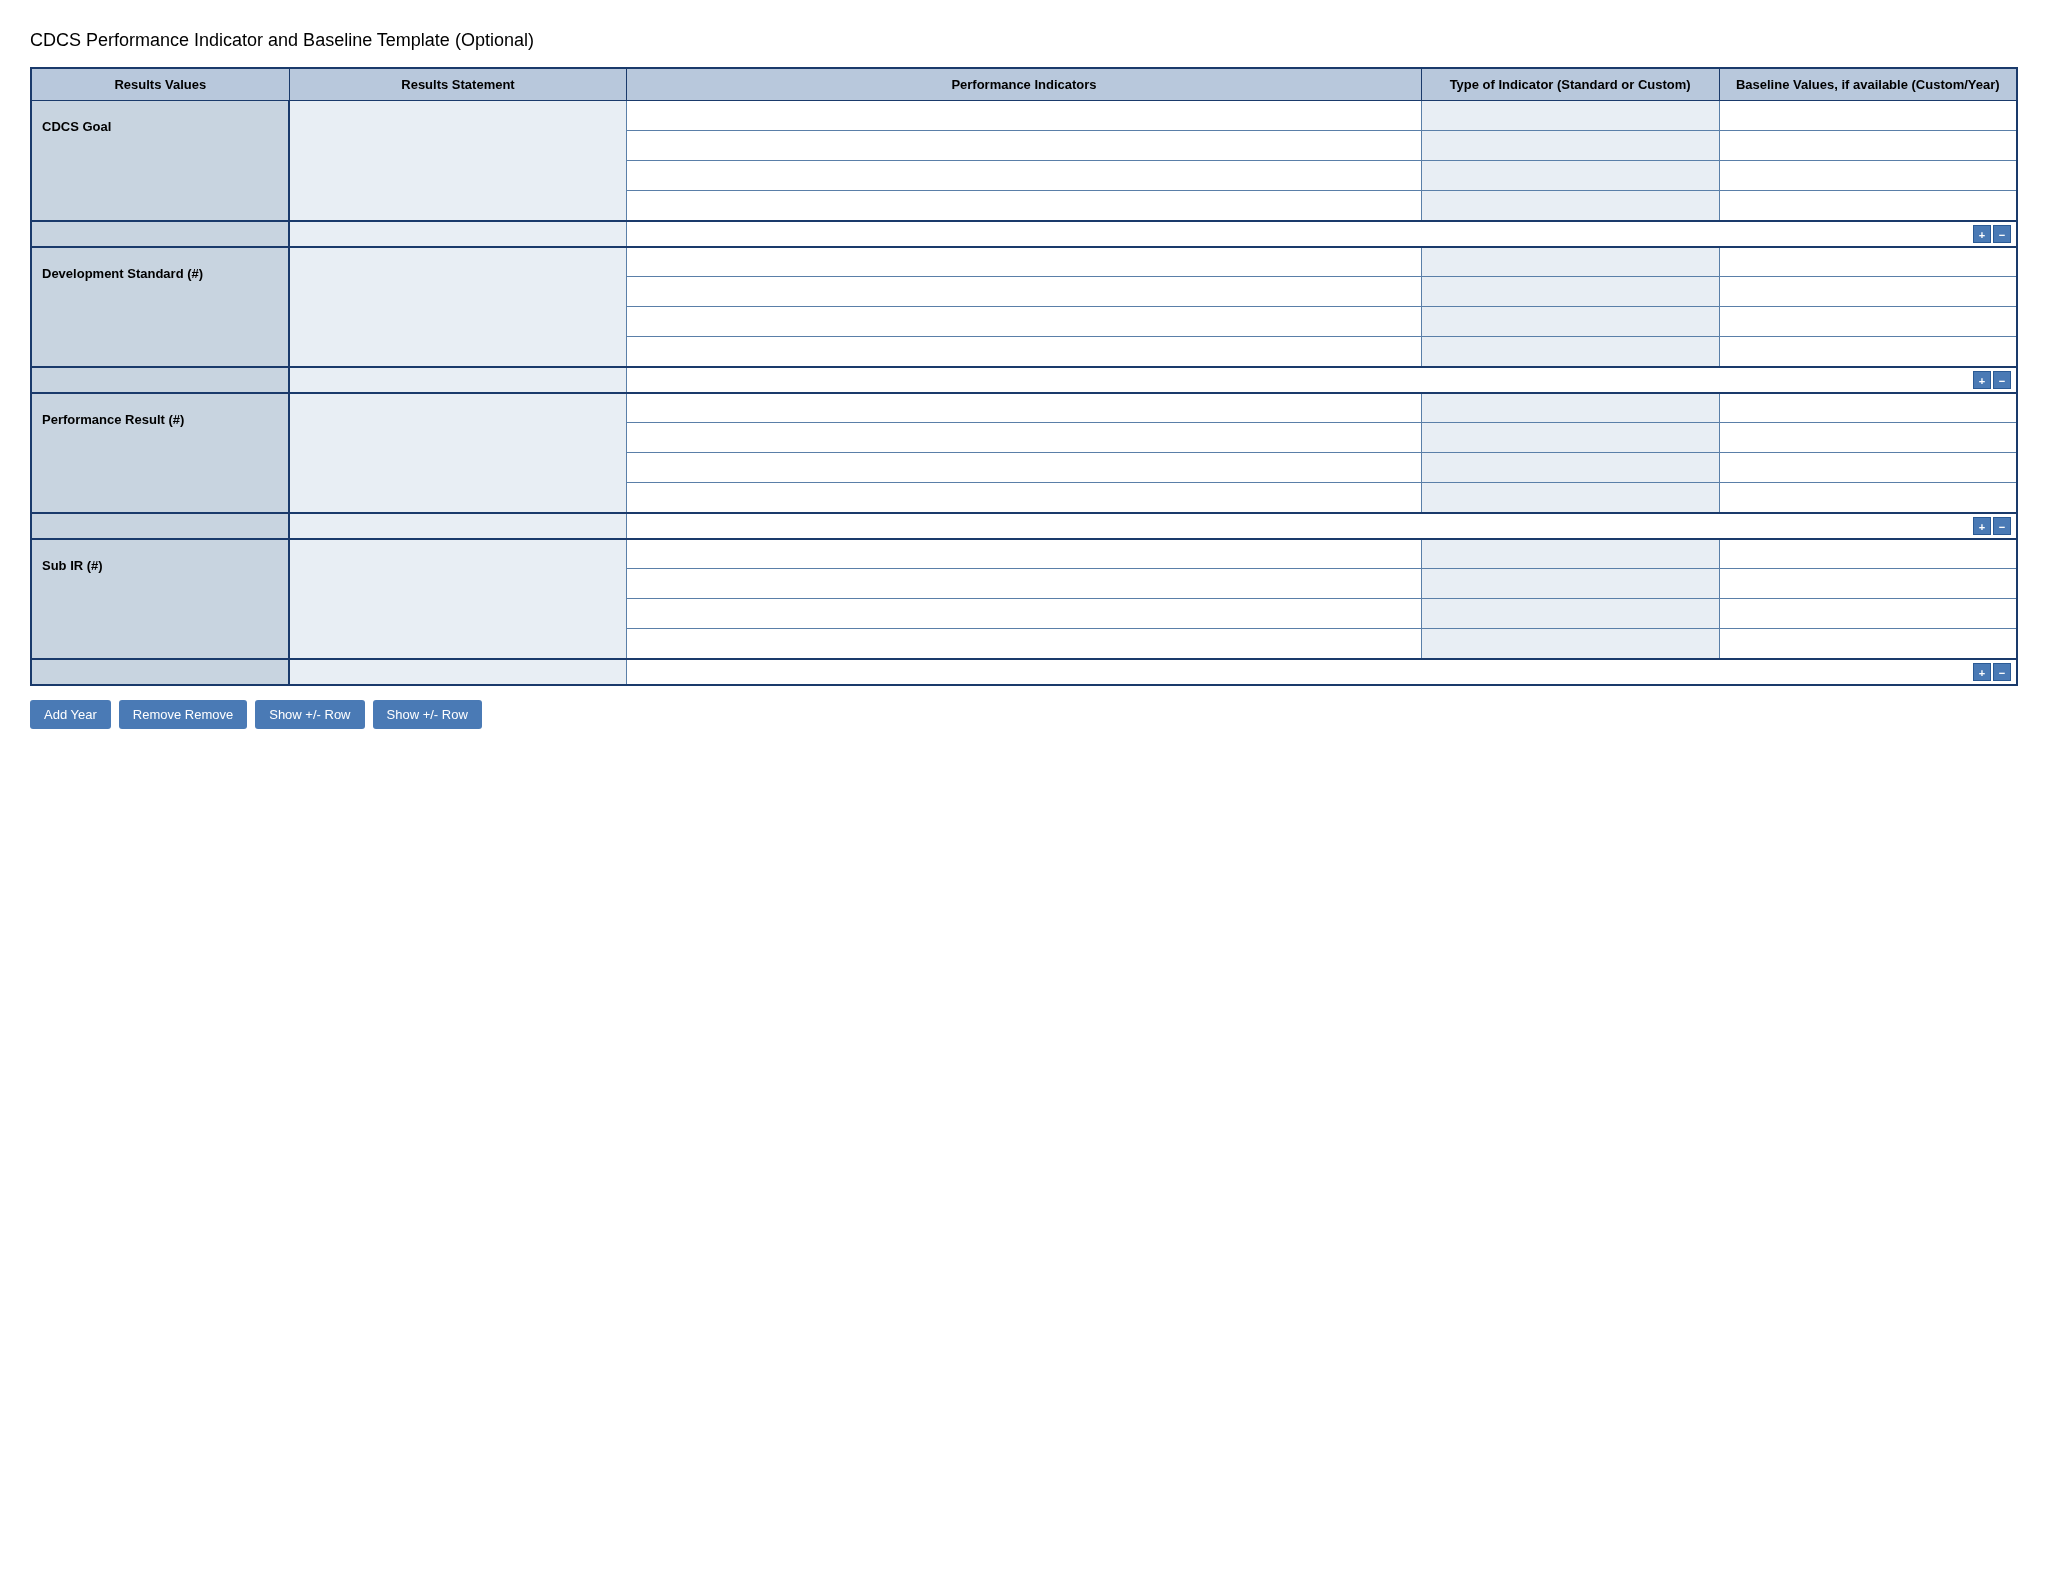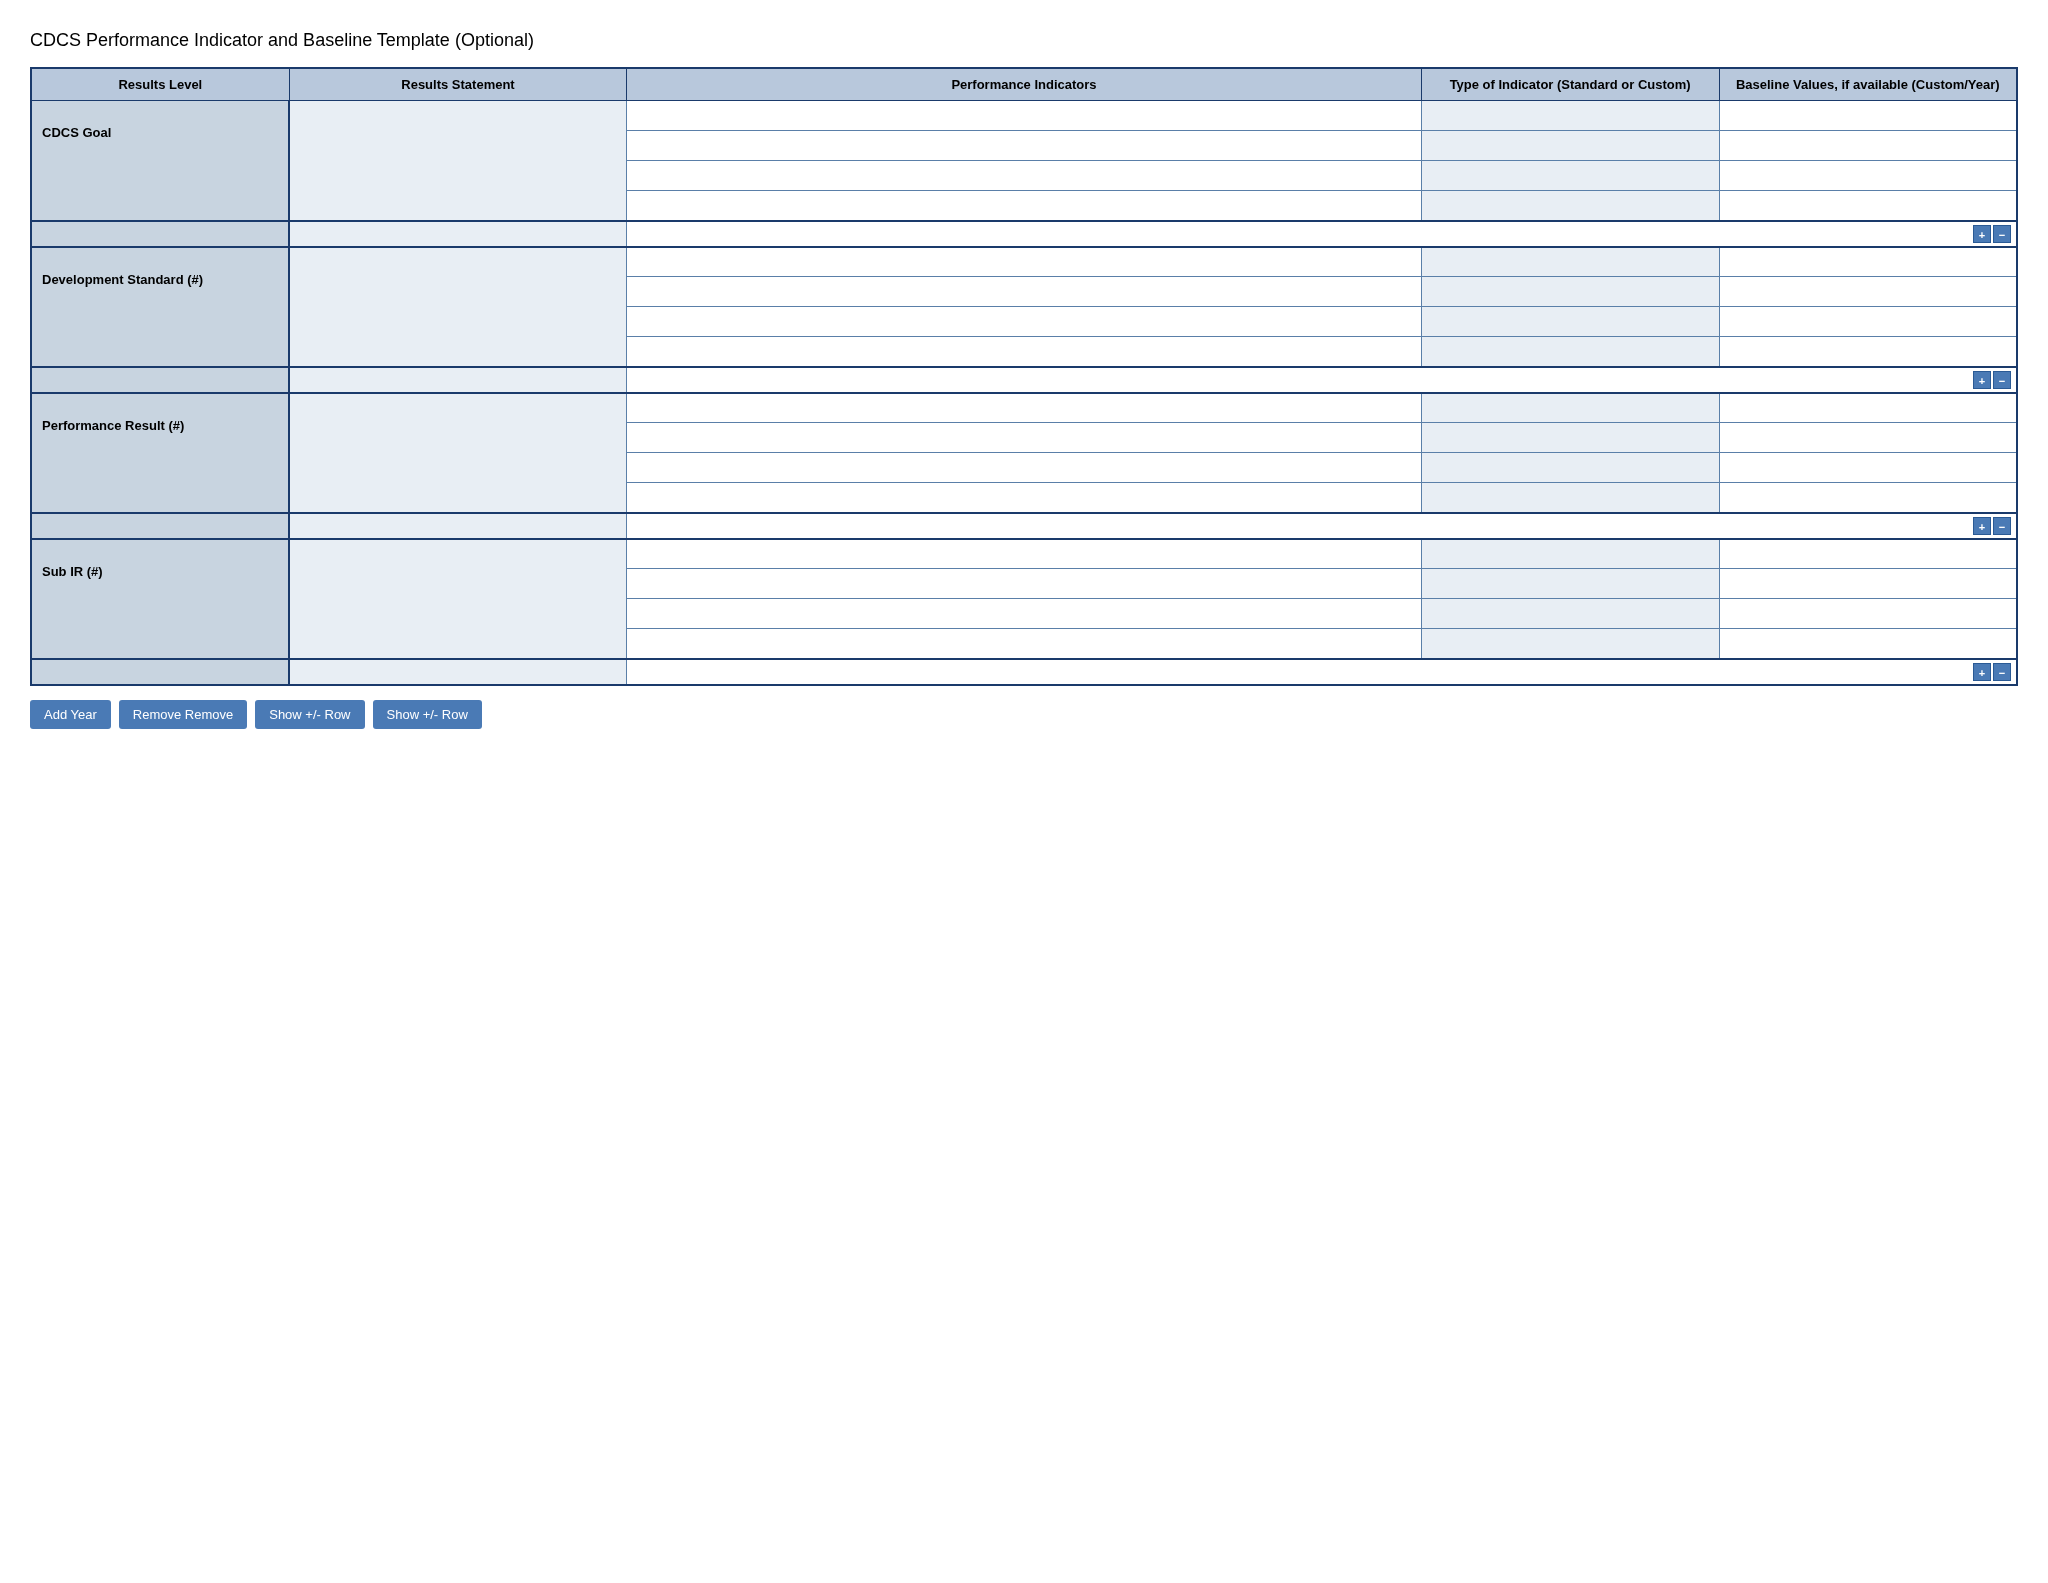--- a/index.html
+++ b/index.html
@@ -50,21 +50,21 @@
       width: 15%;
     }
     .header-row th:nth-child(5) {
       width: 15%;
     }
 
     .block-label-cell {
       background-color: #c8d4e0;
       border: 1px solid #1a3a6b;
       border-right: 2px solid #1a3a6b;
-      padding: 24px 10px;
+      padding: 18px 10px;
       font-weight: bold;
       font-size: 13px;
       vertical-align: top;
     }
 
     .data-cell {
       border: 1px solid #5a7fa8;
       background: #fff;
       padding: 4px 6px;
     }
@@ -107,21 +107,21 @@
     }
   </style>
 </head>
 <body>
 
 <h1 class="page-title">CDCS Performance Indicator and Baseline Template (Optional)</h1>
 
 <table class="main-table">
   <thead>
     <tr class="header-row">
-      <th>Results Level</th>
+      <th>Results Values</th>
       <th>Results Statement</th>
       <th>Performance Indicators</th>
       <th>Type of Indicator (Standard or Custom)</th>
       <th>Baseline Values, if available (Custom/Year)</th>
     </tr>
   </thead>
   <tbody id="table-body">
   <tr>
         <td rowspan="4" class="block-label-cell">CDCS Goal</td>
         <td rowspan="4" class="data-cell-gray"></td>

